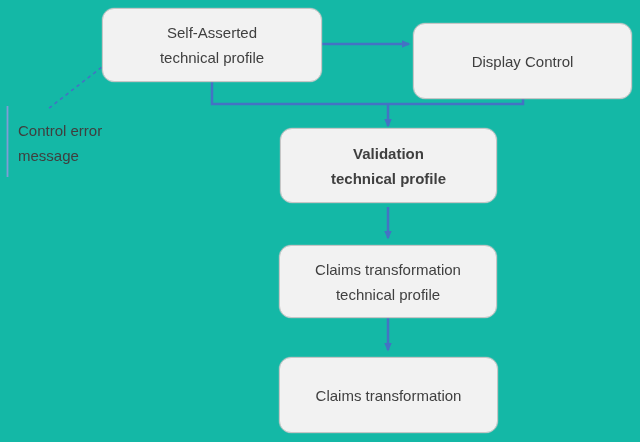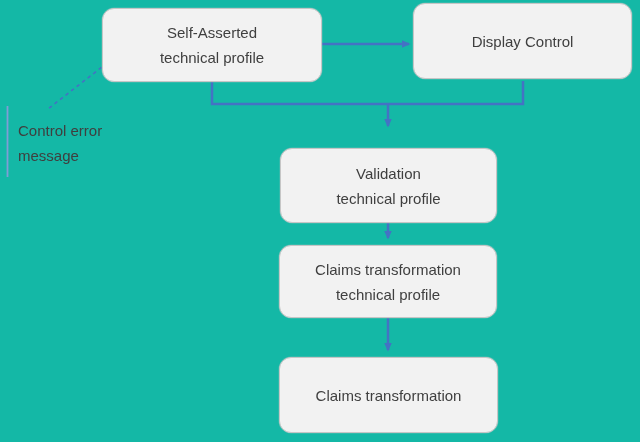--- a/index.html
+++ b/index.html
@@ -25,22 +25,22 @@
     align-items: center;
     justify-content: center;
     text-align: center;
     color: #3f3f3f;
     font-size: 15px;
     line-height: 25px;
     white-space: pre-line;
     box-shadow: 0 0 0 0.5px rgba(200,200,200,0.35);
   }
   #node-self-asserted { left: 102px; top: 8px;   width: 220px; height: 74px; }
-  #node-display-control { left: 413px; top: 3px; width: 219px; height: 76px; }
-  #node-validation { left: 280px; top: 148px; width: 217px; height: 75px; }
+  #node-display-control { left: 413px; top: 23px; width: 219px; height: 76px; }
+  #node-validation { left: 280px; top: 128px; width: 217px; height: 75px; font-weight: bold; }
   #node-claims-transformation-profile { left: 279px; top: 245px; width: 218px; height: 73px; }
   #node-claims-transformation { left: 279px; top: 357px; width: 219px; height: 76px; }
   .connector-layer {
     position: absolute;
     left: 0; top: 0;
     width: 640px;
     height: 442px;
     pointer-events: none;
   }
   .annotation {

